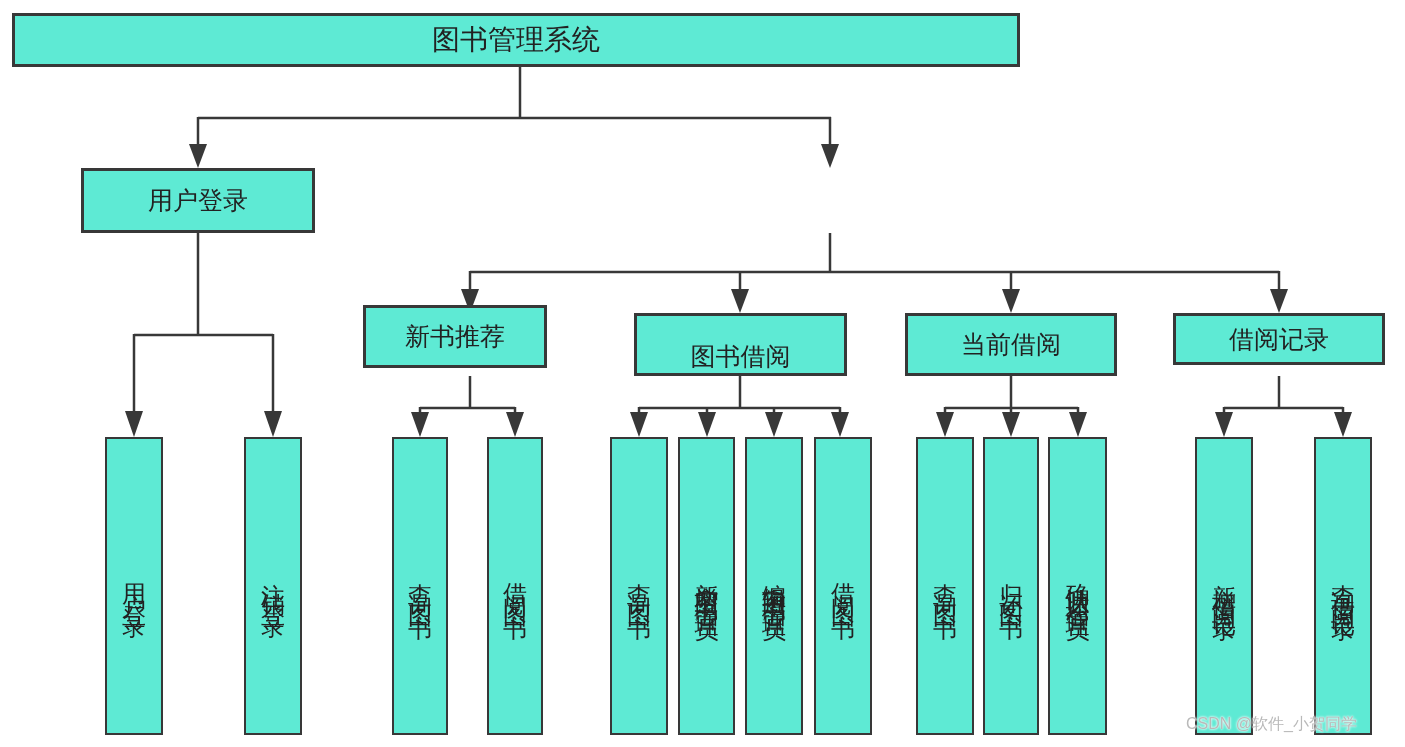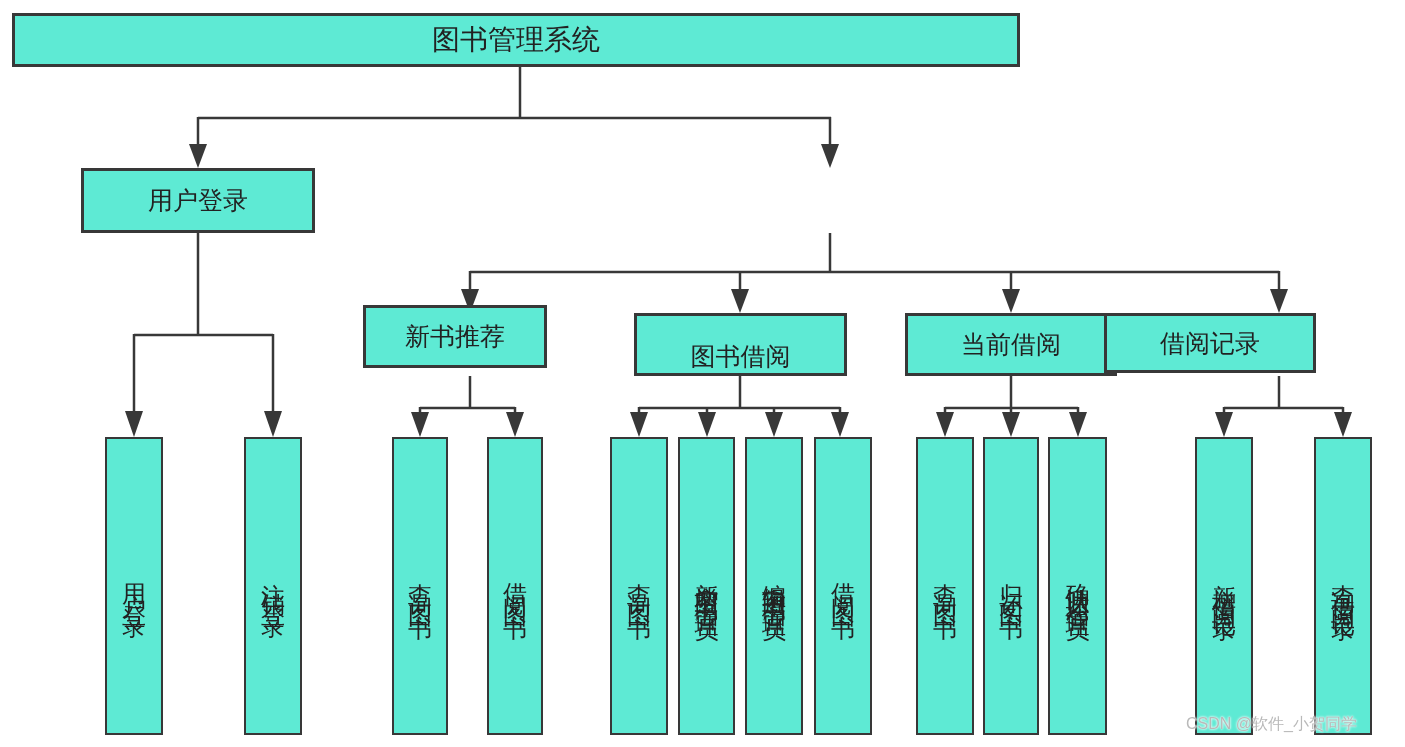--- a/index.html
+++ b/index.html
@@ -37,21 +37,21 @@
   .v6 { letter-spacing: 7px; }
   .v9 { letter-spacing: 5px; }
 
   
   .n-root   { left: 12px;   top: 13px;  width: 1008px; height: 54px; }
   .n-ulogin { left: 81px;   top: 168px; width: 234px;  height: 65px; }
   .n-bmgmt  { left: 712px;  top: 168px; width: 235px;  height: 65px; }
   .n-nbr    { left: 363px;  top: 305px; width: 184px;  height: 63px; }
   .n-bb     { left: 634px;  top: 313px; width: 213px;  height: 63px; align-items: flex-end; }
   .n-cb     { left: 905px;  top: 313px; width: 212px;  height: 63px; }
-  .n-br     { left: 1104px; top: 313px; width: 212px;  height: 60px; }
+  .n-br     { left: 1173px; top: 313px; width: 212px;  height: 52px; }
 
   .leaf { top: 437px; height: 298px; }
   .l-a1 { left: 105px;  width: 58px; }
   .l-a2 { left: 244px;  width: 58px; }
   .l-b1 { left: 392px;  width: 56px; }
   .l-b2 { left: 487px;  width: 56px; }
   .l-c1 { left: 610px;  width: 58px; }
   .l-c2 { left: 678px;  width: 57px; }
   .l-c3 { left: 745px;  width: 58px; }
   .l-c4 { left: 814px;  width: 58px; }

